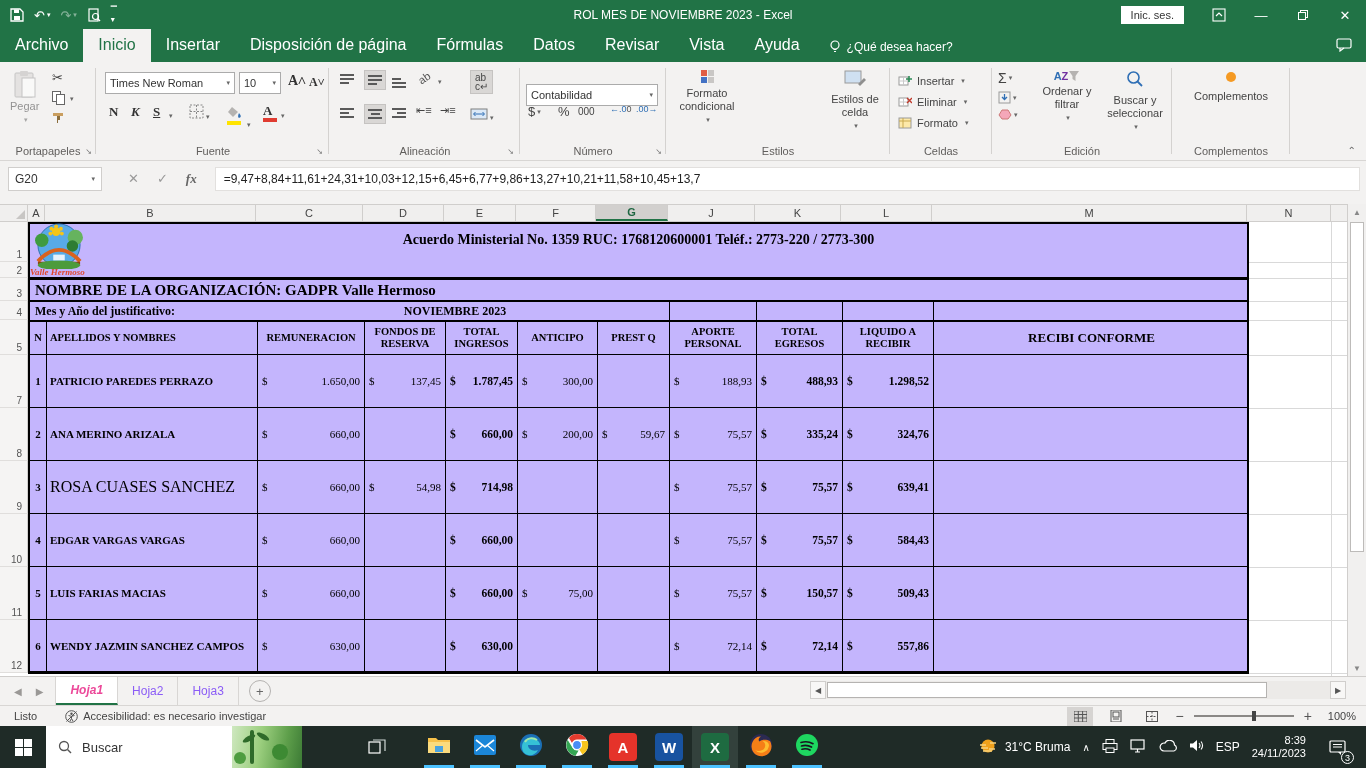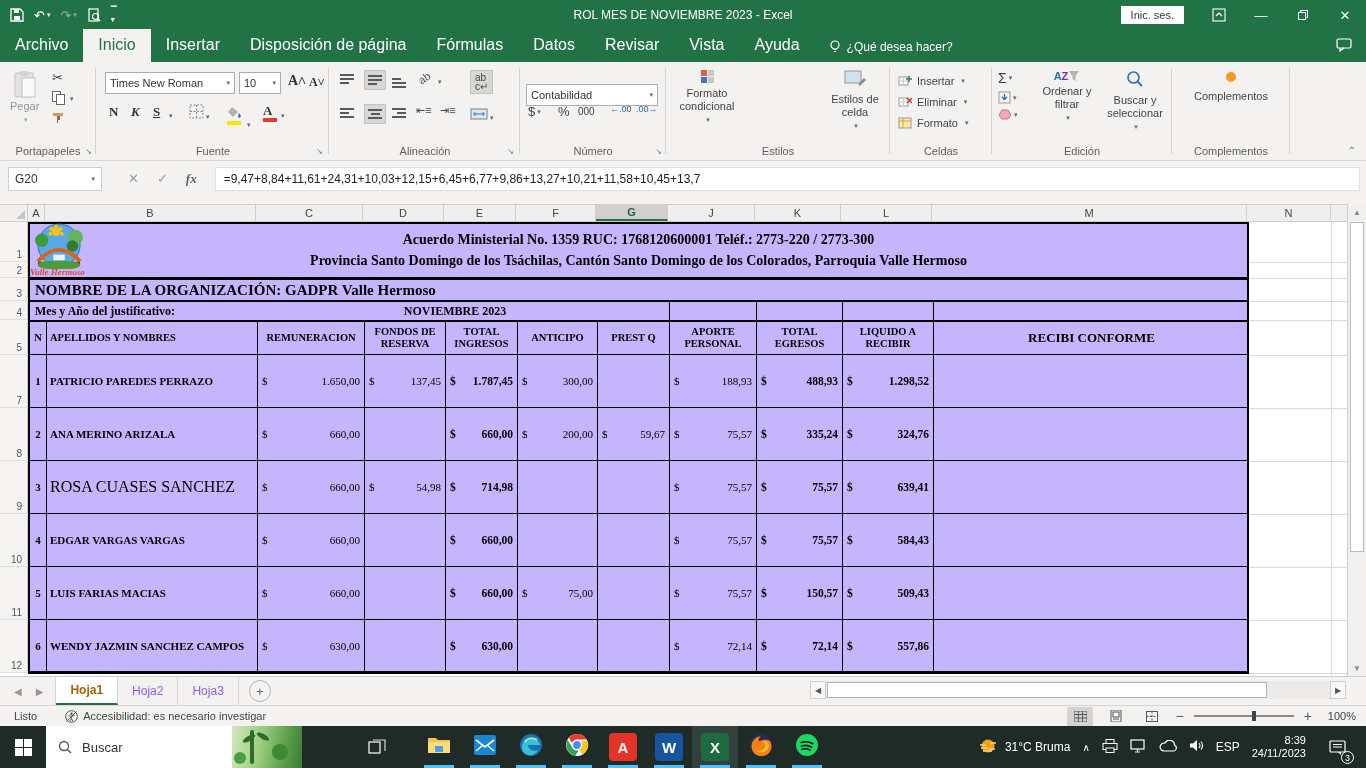--- a/index.html
+++ b/index.html
@@ -76,21 +76,21 @@
 
   
   .vscroll { left:1347px; top:204px; width:19px; height:472px; background:#f1f0ef; border-left:1px solid #d0cecc; }
   .vthumb { position:absolute; left:2px; width:14px; background:#fff; border:1px solid #bdbbb9; }
   .varrow { position:absolute; left:0; width:18px; height:16px; color:#888; font-size:8px; display:flex; align-items:center; justify-content:center; }
 
   
   .sheettabs { left:0; top:676px; width:1366px; height:29px; background:#f3f2f1; border-top:1px solid #cfcdcb; display:flex; align-items:stretch; }
   .tabnav { display:flex; align-items:center; gap:14px; padding:0 12px 0 14px; color:#9a9896; font-size:10px; }
   .stab { font-size:12px; color:#8b5cf6; padding:0 14px; display:flex; align-items:center; border-right:1px solid #d8d6d4; cursor:pointer; }
-  .stab.active { background:#fff; color:#a16207; font-weight:bold; border-bottom:2px solid #217346; }
+  .stab.active { background:#fff; color:#ec4899; font-weight:bold; border-bottom:2px solid #217346;font-style:italic; }
   .addsheet { width:22px; height:22px; border:1px solid #b5b3b1; border-radius:50%; color:#666; font-size:13px; display:flex; align-items:center; justify-content:center; margin:3px 0 0 10px; }
   .hscroll { position:absolute; right:20px; top:681px; width:536px; height:18px; display:flex; align-items:center; }
   .hs-btn { width:16px; height:18px; border:1px solid #d0cecc; background:#f8f7f6; color:#555; font-size:8px; display:flex; align-items:center; justify-content:center; }
   .hs-track { flex:1; height:18px; background:#eceae8; position:relative; }
   .hs-thumb { position:absolute; left:0; top:0; height:16px; width:440px; background:#fff; border:1px solid #b5b3b1; margin:1px; }
 
   
   .statusbar { left:0; top:705px; width:1366px; height:21px; background:#f3f2f1; border-top:1px solid #d8d6d4; display:flex; align-items:center; font-size:11px; color:#444; }
   .sb-right { margin-left:auto; display:flex; align-items:center; gap:10px; padding-right:10px; }
   .viewbtn { width:26px; height:19px; display:flex; align-items:center; justify-content:center; color:#555; }
@@ -475,21 +475,20 @@
         <div class="gline-h" style="left: 1249px; width: 98px; top: 239px;"></div>
         <div class="gline-h" style="left: 1249px; width: 98px; top: 292px;"></div>
         <div class="gline-h" style="left: 1249px; width: 98px; top: 345px;"></div>
         <div class="gline-h" style="left: 1249px; width: 98px; top: 398px;"></div>
         <div class="gline-h" style="left: 1249px; width: 98px; top: 451px;"></div>
         <div class="gline-v" style="left: 1331px; top: 0px; height: 454px;"></div>
       </div>
 
     <div class="docbox serif" style="left:28px; top:0; width:1221px; height:57px; text-align:center; font-weight:bold; font-size:14px; padding-top:5px; line-height:21px;">
       <div>Acuerdo Ministerial No. 1359 RUC: 1768120600001 Teléf.: 2773-220 / 2773-300</div>
-      <div>Provincia Santo Domingo de los Tsáchilas, Cantón Santo Domingo de los Colorados, Parroquia Valle Hermoso</div>
     </div>
 
     <div class="abs" style="left:30px; top:1px; width:62px; height:56px;">
       <svg width="58" height="46" viewBox="0 0 60 48">
         <circle cx="30" cy="23" r="22" fill="#58aae6" stroke="#2d6fae"></circle>
         <circle cx="27" cy="9" r="4.5" fill="#f5c518"></circle>
         <g fill="#f5c518">
             <circle cx="27" cy="3.5" r="2"></circle>
             <circle cx="32" cy="6" r="2"></circle>
             <circle cx="22" cy="6" r="2"></circle>

